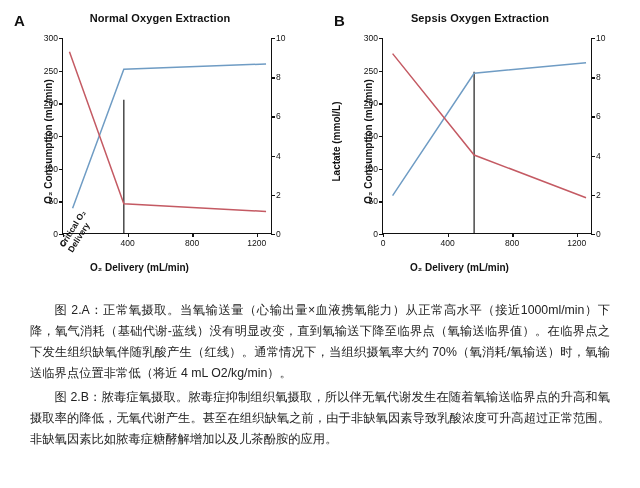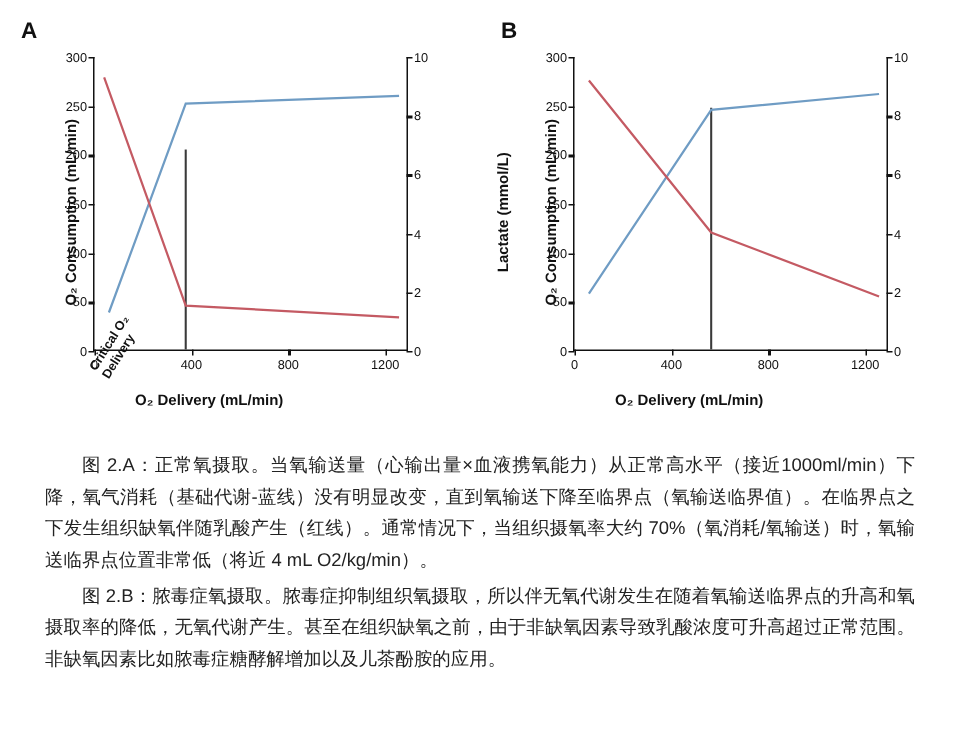--- a/index.html
+++ b/index.html
@@ -67,20 +67,21 @@
   }
   .caption p{margin:0 0 2px 0;text-indent:2em;}
 </style>
 </head>
 <body>
 
 <div class="figure">
 
   <div class="panel panel-a">
     <div class="panel-letter">A</div>
+    <div class="panel-title">Normal Oxygen Extraction</div>
 
     <div class="axis-label-y" style="left:-42px;top:136px;transform:rotate(-90deg);width:180px;text-align:center;">O₂ Consumption (mL/min)</div>
     <div class="axis-label-y" style="left:246px;top:136px;transform:rotate(-90deg);width:180px;text-align:center;">Lactate (mmol/L)</div>
     <div class="axis-label-x" style="left:90px;top:262px;">O₂ Delivery (mL/min)</div>
 
     <div class="plot">
 
       <div class="ytick-left" style="top:196px;">0</div>
       <div class="tickmark-l" style="top:196px;"></div>
       <div class="ytick-left" style="top:163.3px;">50</div>
@@ -129,20 +130,21 @@
     </div>
 
     <div class="crit-label crit-a">
       <span>Critical O₂</span><br>
       <span>Delivery</span>
     </div>
   </div>
 
   <div class="panel panel-b">
     <div class="panel-letter">B</div>
+    <div class="panel-title">Sepsis Oxygen Extraction</div>
 
     <div class="axis-label-y" style="left:-42px;top:136px;transform:rotate(-90deg);width:180px;text-align:center;">O₂ Consumption (mL/min)</div>
 
     <div class="axis-label-x" style="left:90px;top:262px;">O₂ Delivery (mL/min)</div>
 
     <div class="plot">
       <div class="ytick-left" style="top:196px;">0</div>
       <div class="tickmark-l" style="top:196px;"></div>
       <div class="ytick-left" style="top:163.3px;">50</div>
       <div class="tickmark-l" style="top:163.3px;"></div>

